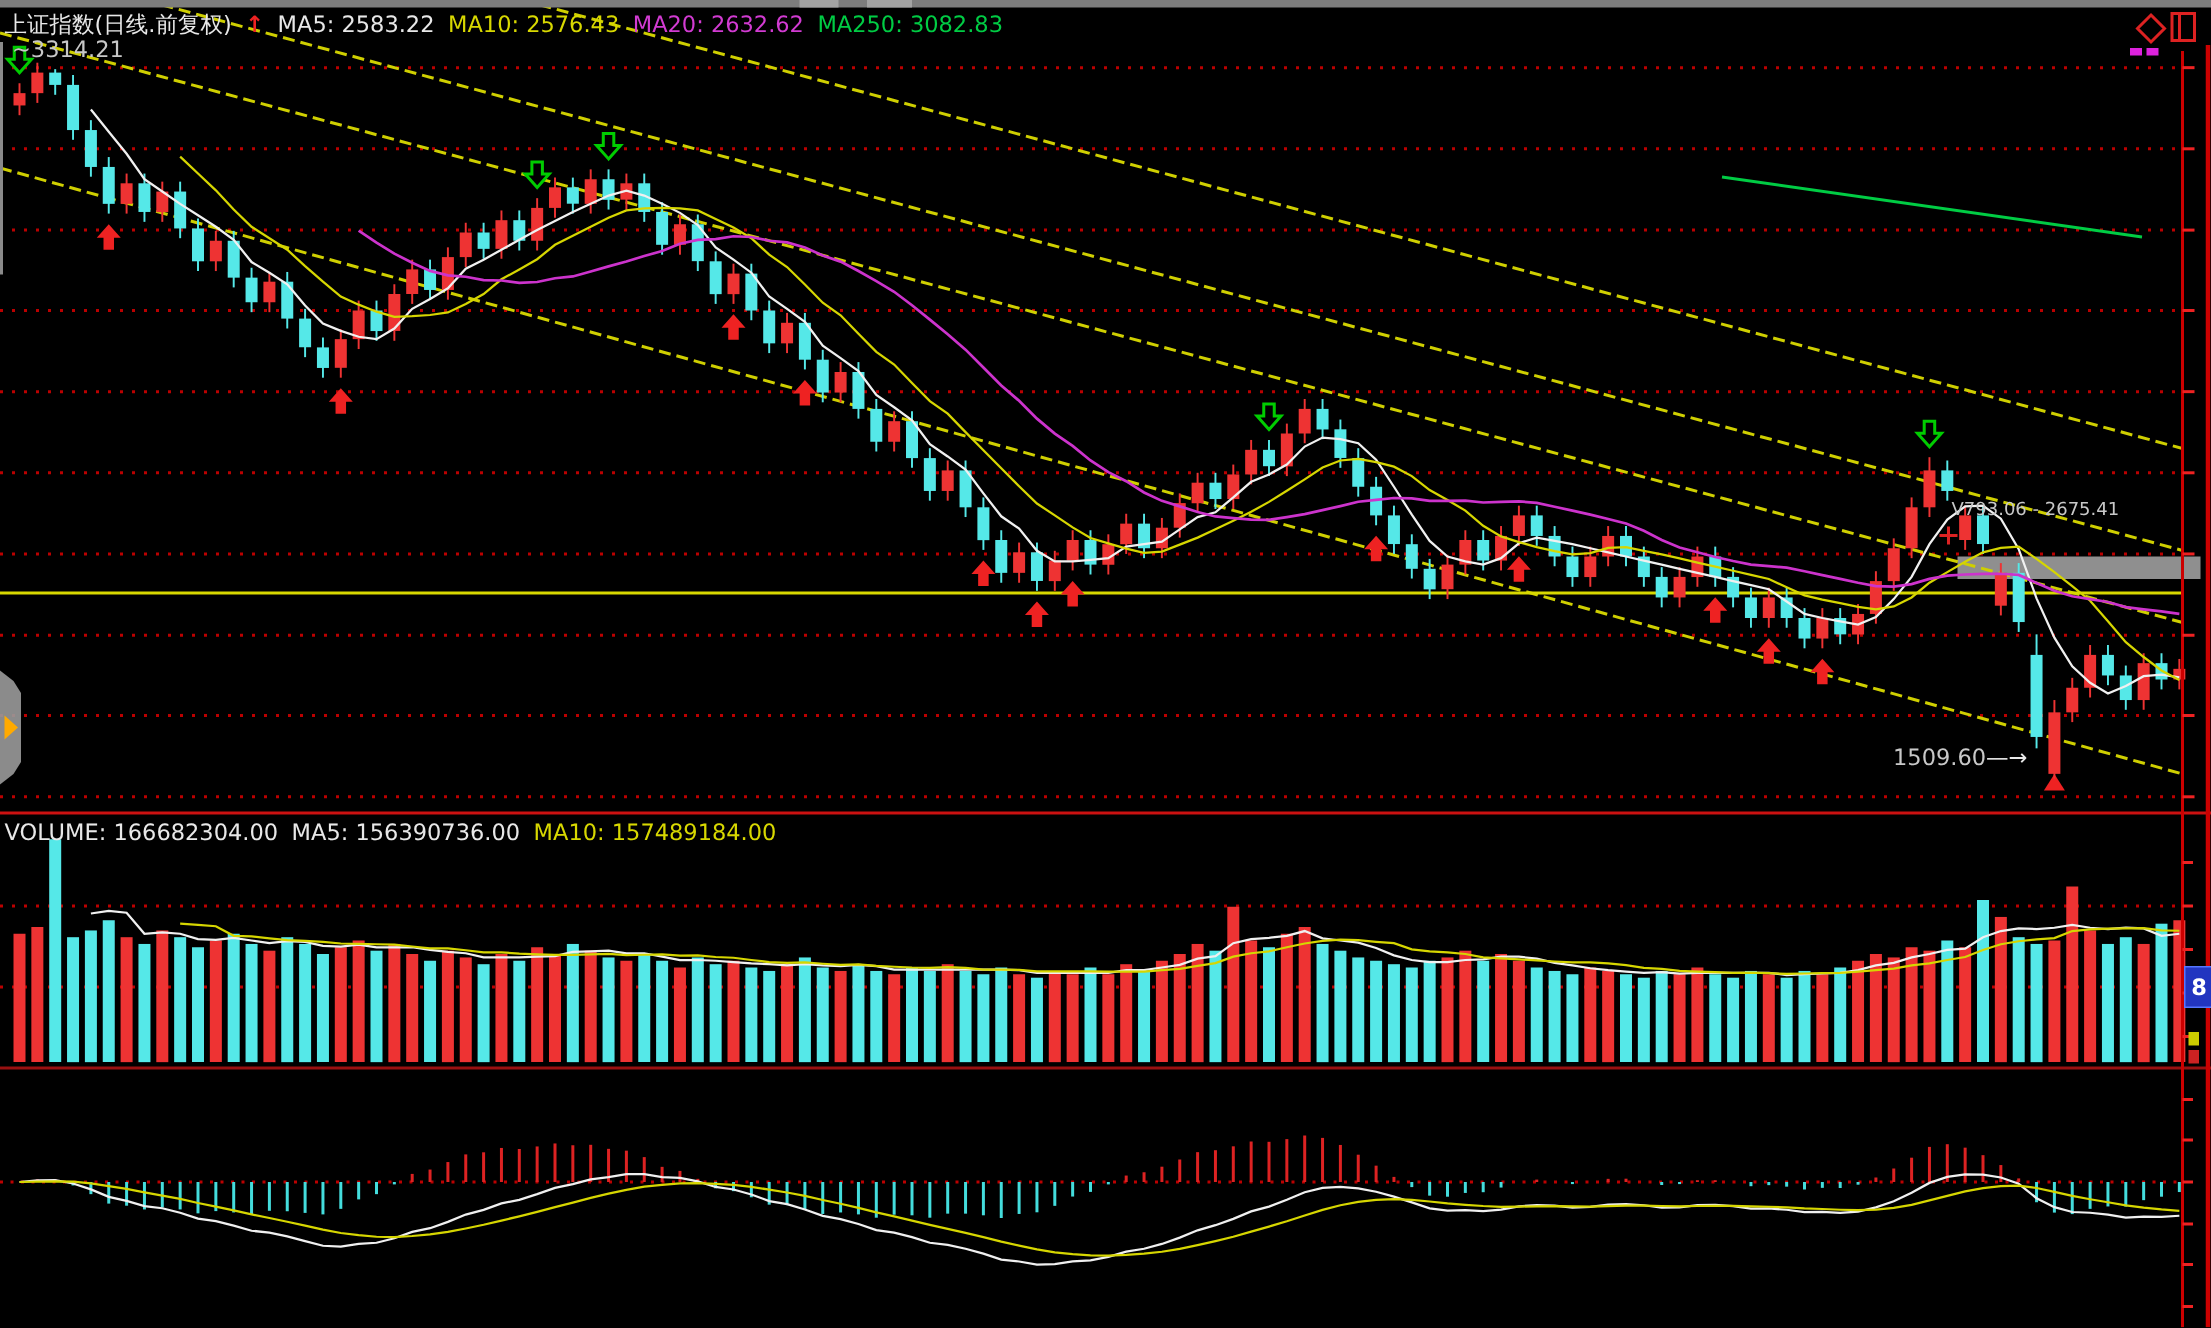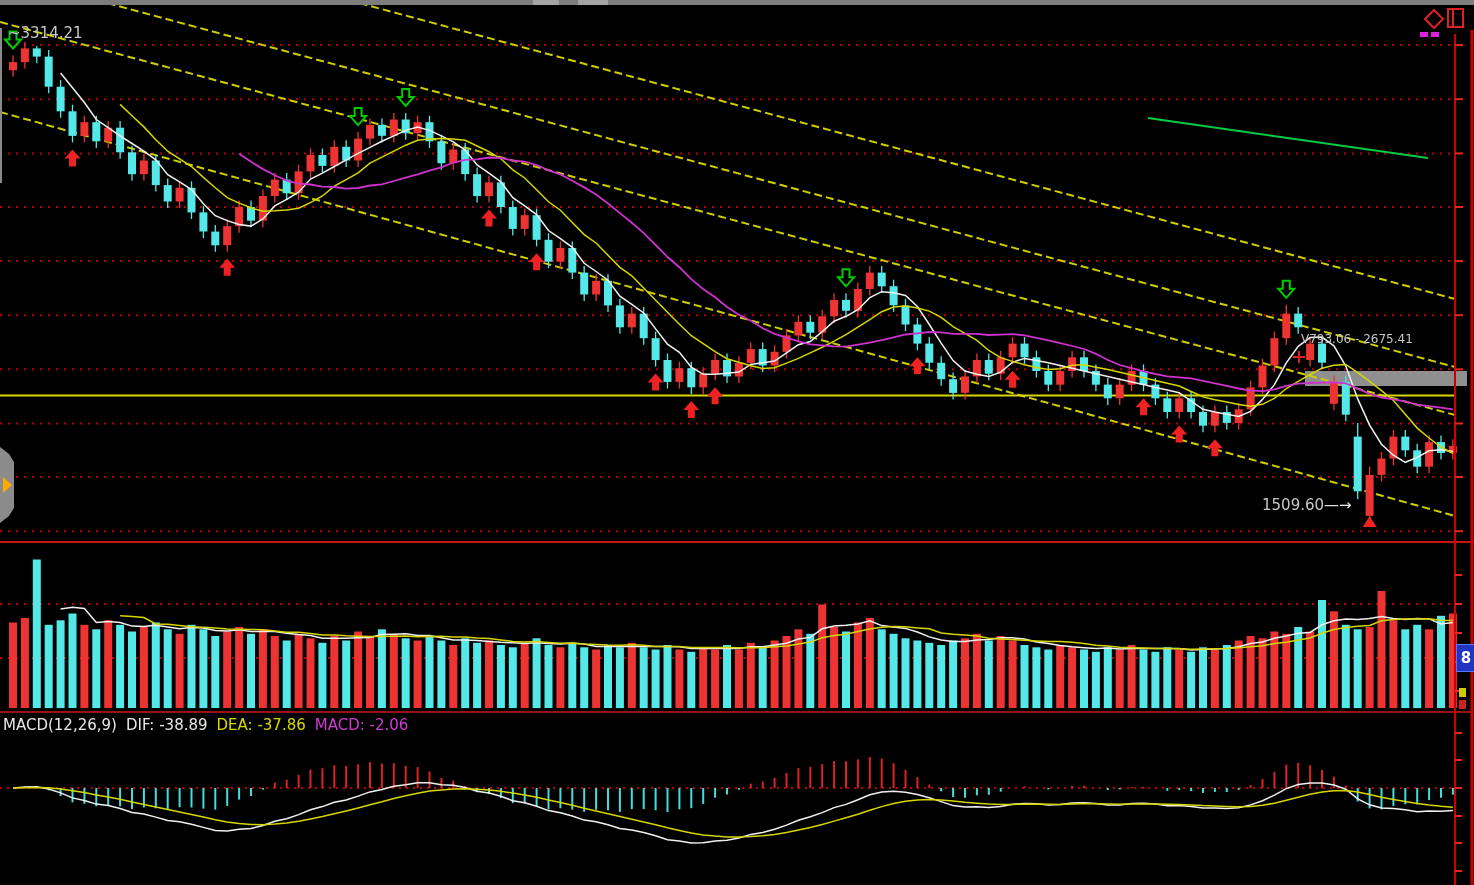--- a/index.html
+++ b/index.html
@@ -605,27 +605,30 @@
         <polygon points="3,477 12,485 3,493" fill="#ffaa00"></polygon>
       </g>
     </svg>
 
   <div id="top-strip">
     <div class="strip-seg" style="left:533px;width:26px"></div>
     <div class="strip-seg" style="left:578px;width:30px"></div>
   </div>
   <div id="left-strip"></div>
 
+  <div class="txt hdr" style="left:3px;top:7px">
+    <span class="c-white">上证指数(日线.前复权)</span><span class="c-red" style="font-weight:bold">↑</span><span class="c-white">MA5: 2583.22</span><span class="c-yellow">MA10: 2576.43</span><span class="c-mag">MA20: 2632.62</span><span class="c-green">MA250: 3082.83</span>
+  </div>
 
   <div class="txt c-grey" style="left:8px;top:24px">~3314.21</div>
   <div class="txt c-grey" style="left:1301px;top:330px;font-size:12px">V793.06 - 2675.41</div>
   <div class="txt" style="left:1262px;top:496px"><span class="c-grey">1509.60</span><span class="c-white">—→</span></div>
 
-
-  <div class="txt hdr" style="left:3px;top:716px">
-    <span class="c-white">MACD(12,26,9)</span><span class="c-white">DIF: -38.89</span><span class="c-yellow">DEA: -37.86</span><span class="c-mag">MACD: -2.06</span>
+  <div class="txt hdr" style="left:3px;top:546px">
+    <span class="c-white">VOLUME: 166682304.00</span><span class="c-white">MA5: 156390736.00</span><span class="c-yellow">MA10: 157489184.00</span>
   </div>
+
 
   <div id="scale-chip">8</div>
   <div class="frag" style="left:1459px;top:688px;background:#cccc00"></div>
   <div class="frag" style="left:1459px;top:700px;background:#cc2222"></div>
 
 </div>
 
 </body></html>

